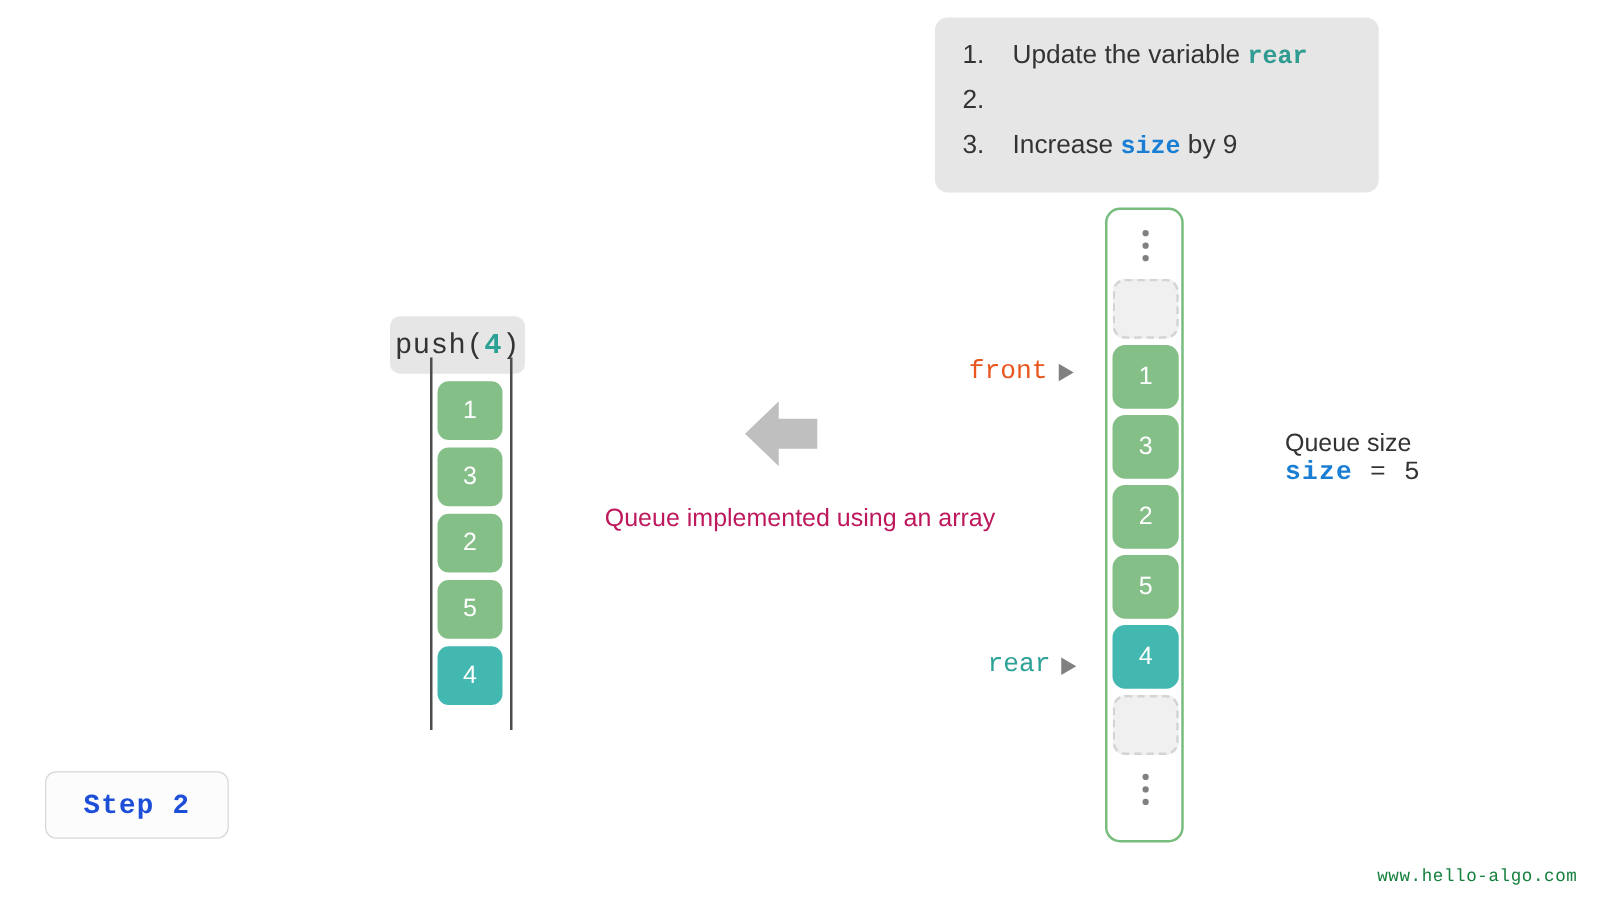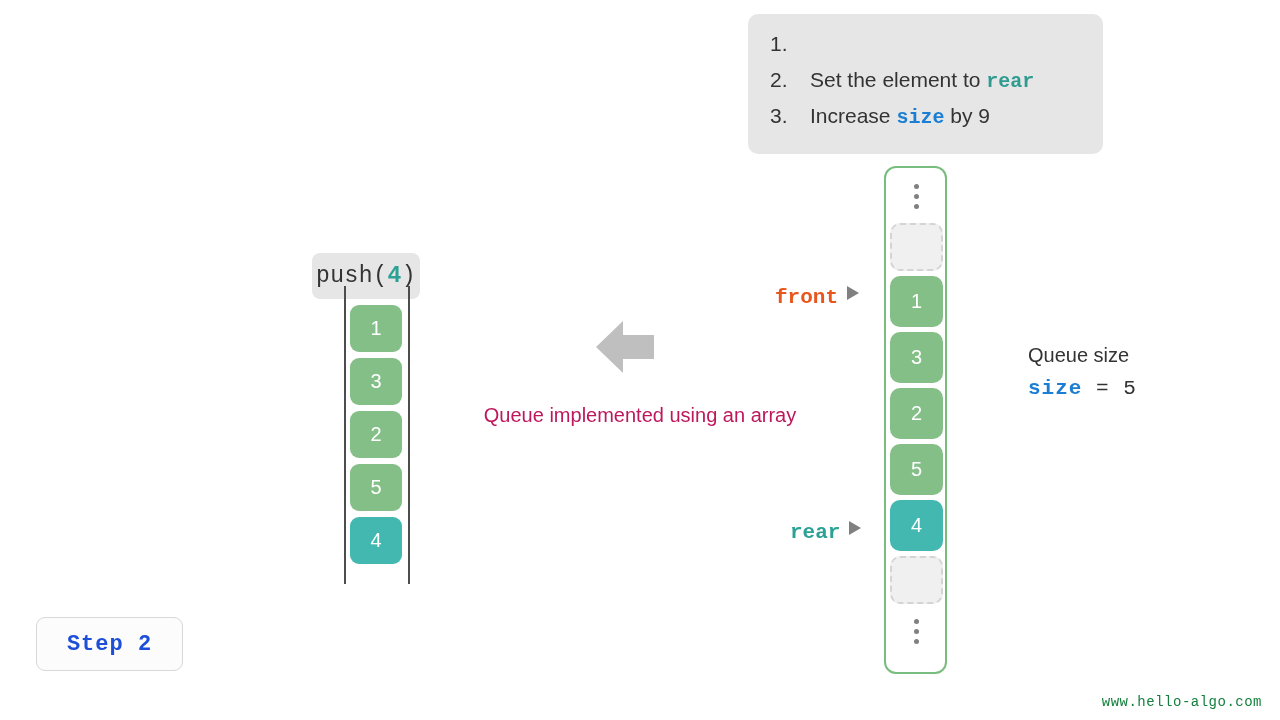--- a/index.html
+++ b/index.html
@@ -199,46 +199,45 @@
     color: #ffffff;
     font-size: 20px;
   }
   .rcell.green { background: #85bf88; }
   .rcell.teal  { background: #43b8b0; }
 
   
   .ptr {
     position: absolute;
     display: flex;
-    align-items: flex-start;
+    align-items: center;
     gap: 9px;
     font-family: "Liberation Mono", monospace;
     font-size: 21px;
-    font-weight: bold;
+    font-weight: normal;
   }
   .ptr-front { left: 775px; top: 286px; color: #e8551d; }
   .ptr-rear  { left: 790px; top: 521px; color: #2ca195; }
   .ptr-tri {
     width: 0;
     height: 0;
     border-top: 7px solid transparent;
     border-bottom: 7px solid transparent;
     border-left: 12px solid #808080;
   }
 
   
   .size-block {
     position: absolute;
     left: 1028px;
     top: 344px;
   }
   .size-title {
     font-size: 20px;
     color: #333333;
-    margin-bottom: 10px;
   }
   .size-expr {
     font-family: "Liberation Mono", monospace;
     font-size: 21px;
     color: #333333;
     letter-spacing: 1px;
     text-align: right;
   }
   .size-expr .kw {
     color: #1a7fd4;
@@ -277,24 +276,24 @@
   }
 </style>
 </head>
 <body>
 
 <div class="stage">
 
   <div class="instr-panel">
     <div class="instr-row">
       <span class="instr-num">1.</span>
+      <span class="instr-text"><span>Update the variable </span><span class="kw-rear">rear</span><span></span></span>
     </div>
     <div class="instr-row">
       <span class="instr-num">2.</span>
-      <span class="instr-text"><span>Set the element to </span><span class="kw-rear">rear</span><span></span></span>
     </div>
     <div class="instr-row">
       <span class="instr-num">3.</span>
       <span class="instr-text"><span>Increase </span><span class="kw-size">size</span><span> by 9</span></span>
     </div>
   </div>
 
   <div class="push-label">
     <span>push(</span>
       <span class="arg">4</span>

